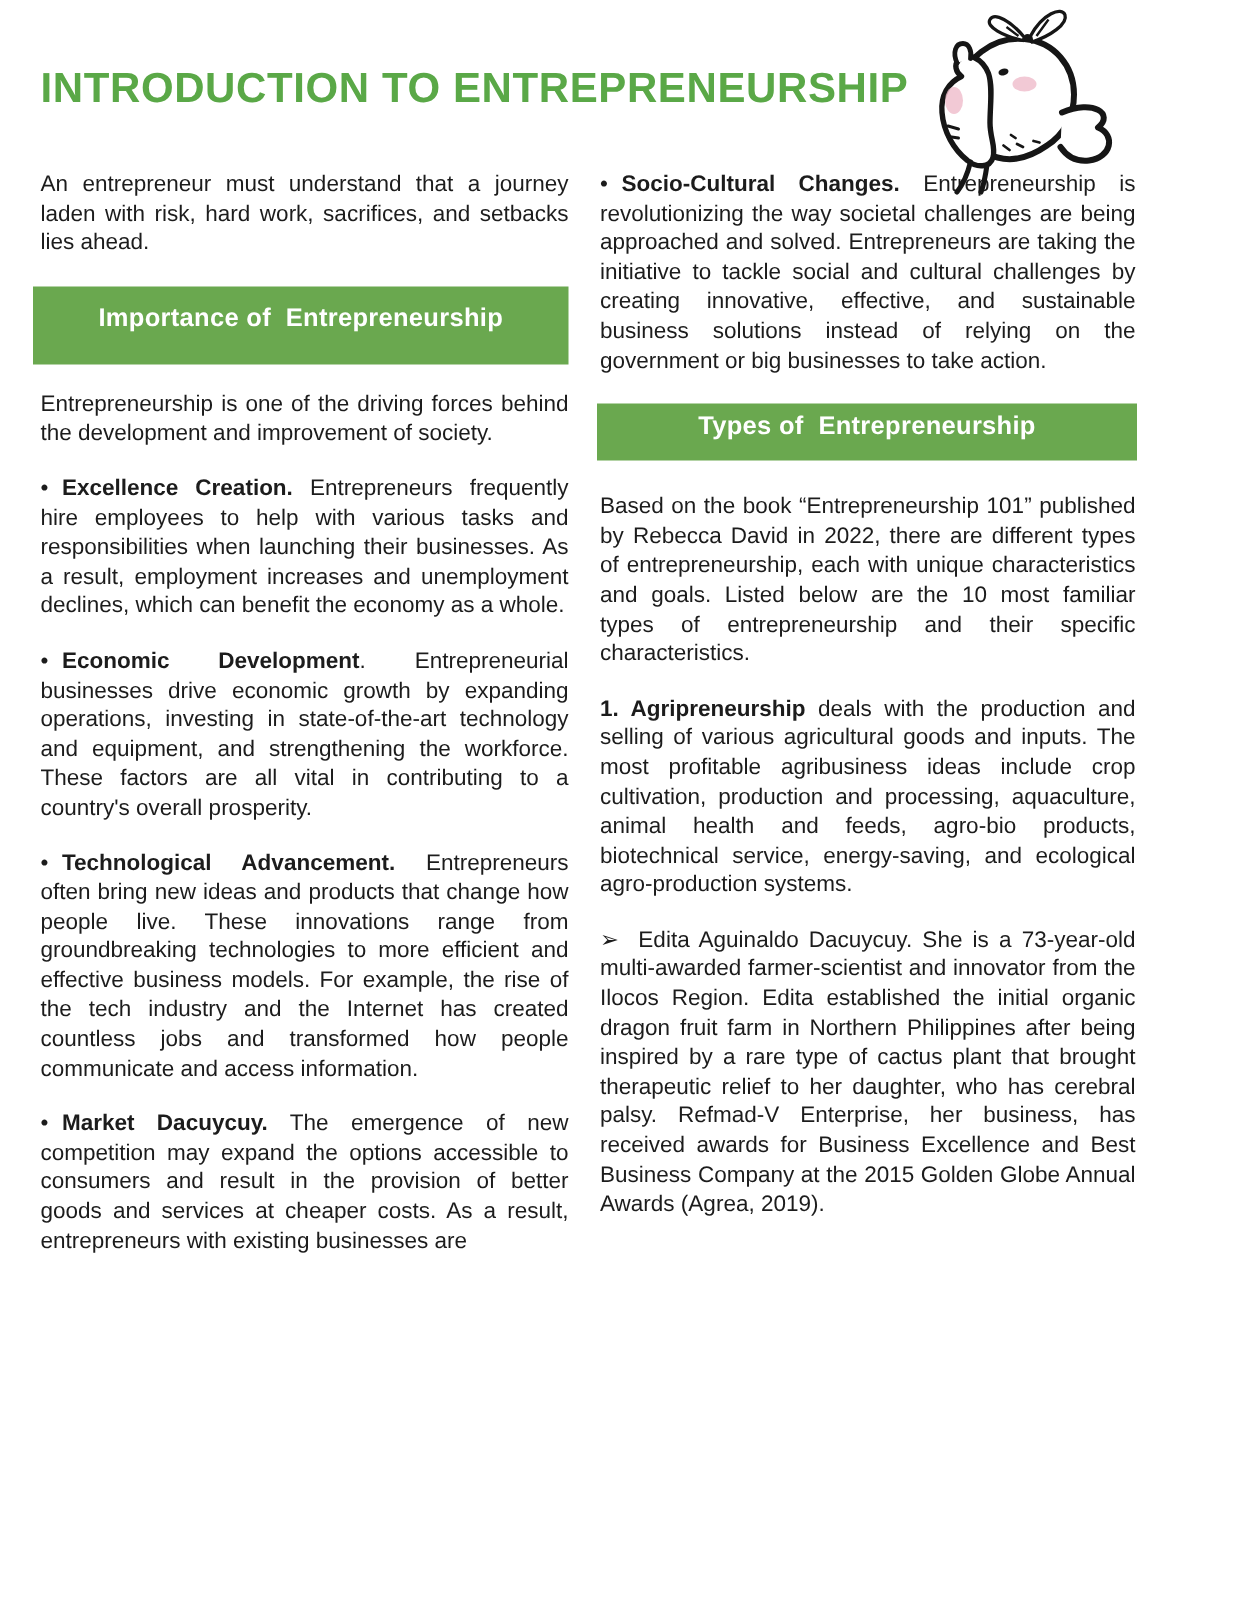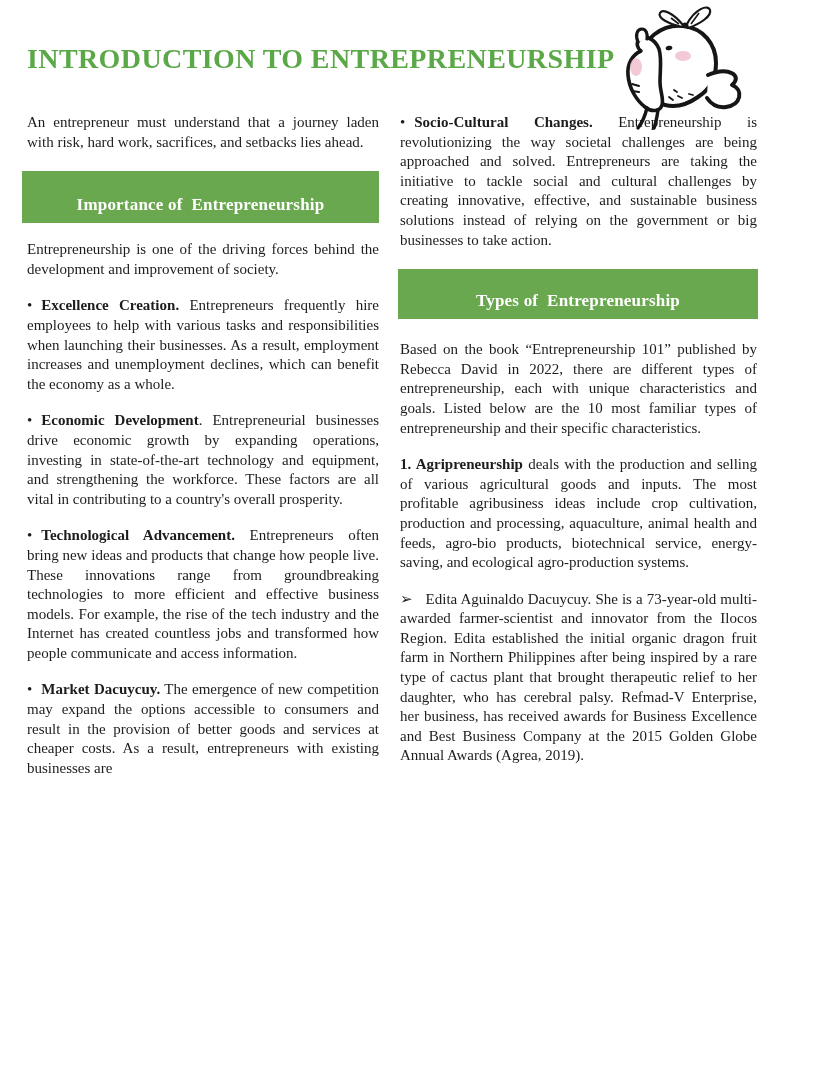--- a/index.html
+++ b/index.html
@@ -8,21 +8,21 @@
     --body-text:#1c1c1c;
     --header-text:#ffffff;
     --blush-pink:#efbcca;
   }
   *{box-sizing:border-box;margin:0;padding:0;}
   html,body{background:#ffffff;}
   .page{
     position:relative;
     width:828px;height:1071px;
     background:#ffffff;
-    font-family:Liberation Serif, serif;
+    font-family:Liberation Sans, sans-serif;
     color:var(--body-text);
     overflow:hidden;
   }
   .doc-title{
     position:absolute;left:27px;top:42px;
     font-size:28px;line-height:34px;font-weight:bold;
     letter-spacing:0.4px;
     color:var(--title-green);
     white-space:nowrap;
   }
@@ -34,29 +34,29 @@
     margin-bottom:17px;
     margin-top:16px;
   }
   .para.intro{margin-bottom:19px;}
   .line{text-align:left;}
   .section-banner{
     background:var(--accent-green);
     color:var(--header-text);
     font-weight:bold;
     font-size:17px;
-    display:flex;align-items:flex-end;justify-content:center;
+    display:flex;align-items:center;justify-content:center;
     padding-bottom:9px;
     letter-spacing:0.2px;
   }
   .banner-left{
     height:52px;margin:0 0 17px -5px;width:calc(100% + 5px);
   }
   .banner-right{
-    height:50px;margin:2px 0 21px -2px;width:calc(100% + 3px);
+    height:38px;margin:2px 0 21px -2px;width:calc(100% + 3px);
   }
   .marker{margin-right:9px;}
   .marker-arrow{margin-right:13px;}
   b{font-weight:bold;}
   .illustration{
     position:absolute;left:603px;top:4px;
     width:152px;height:128px;
     z-index:5;
   }
 </style>

